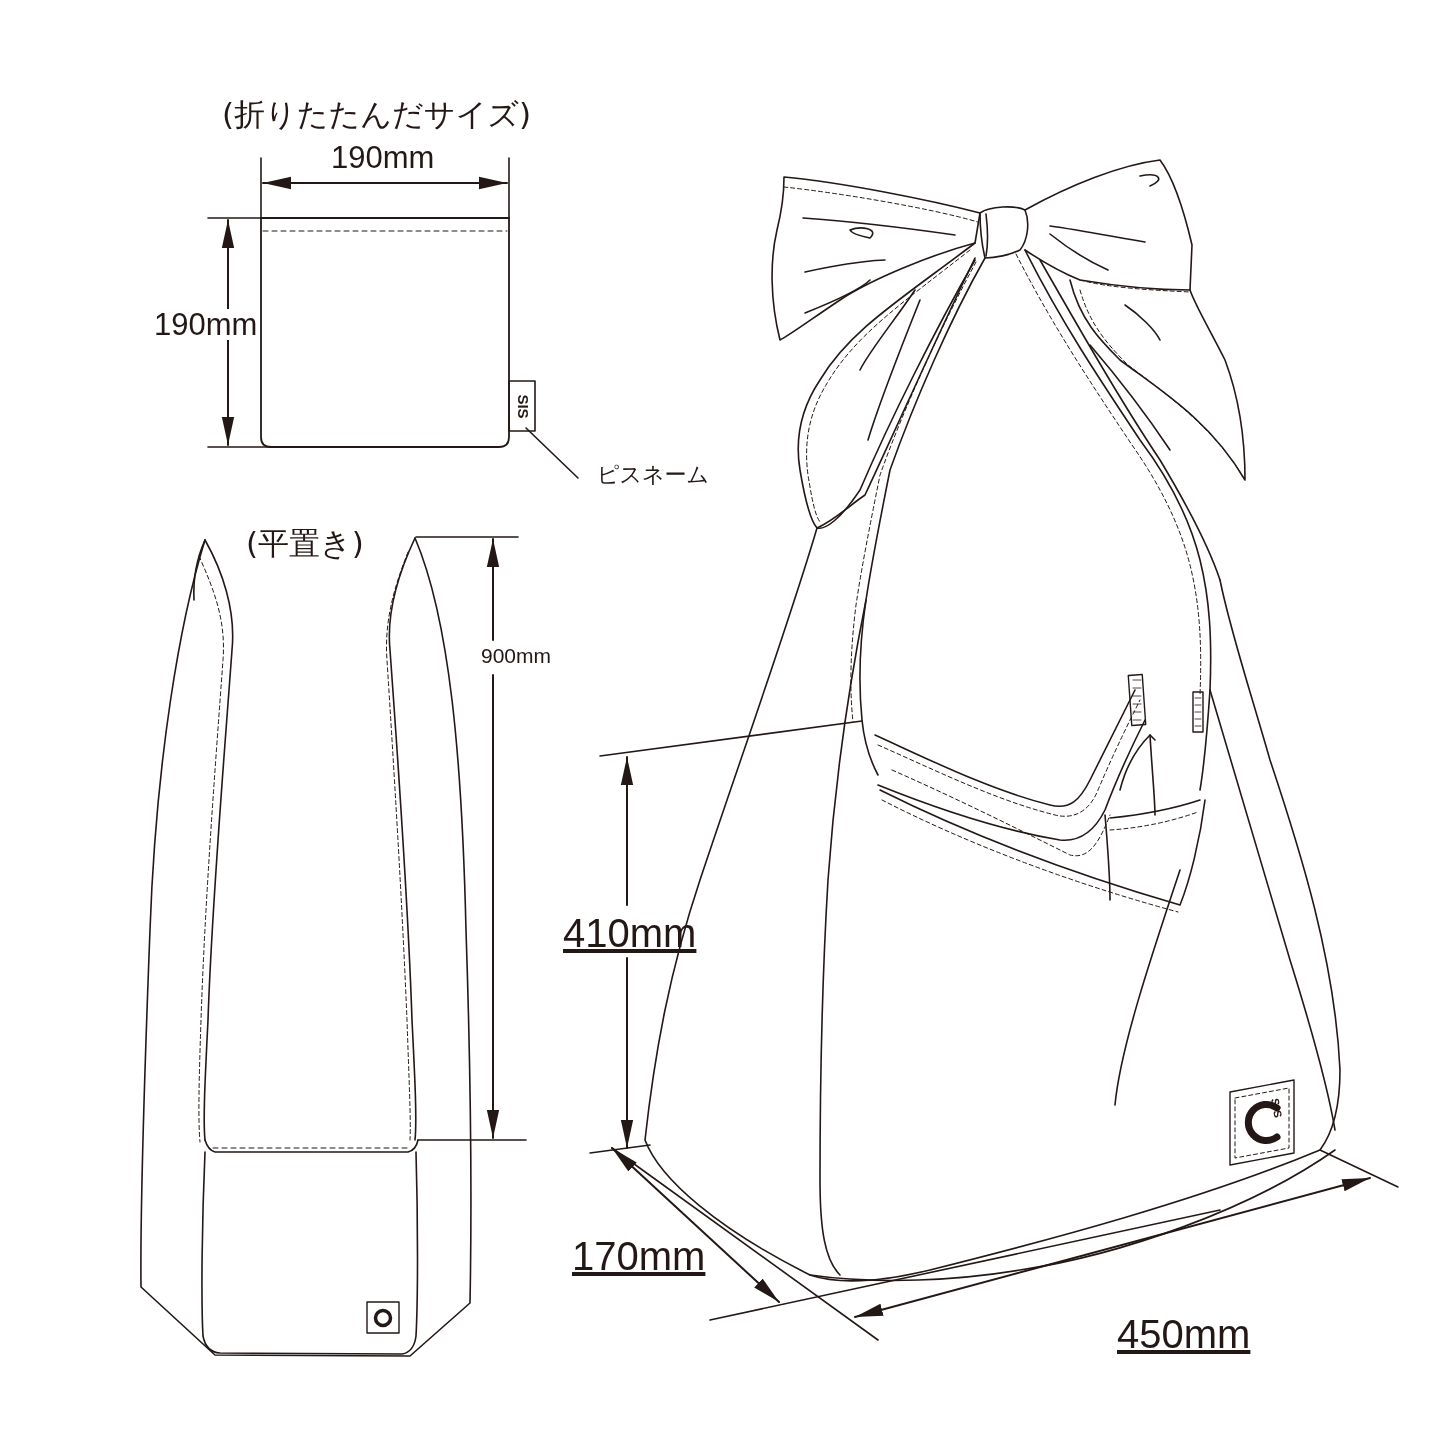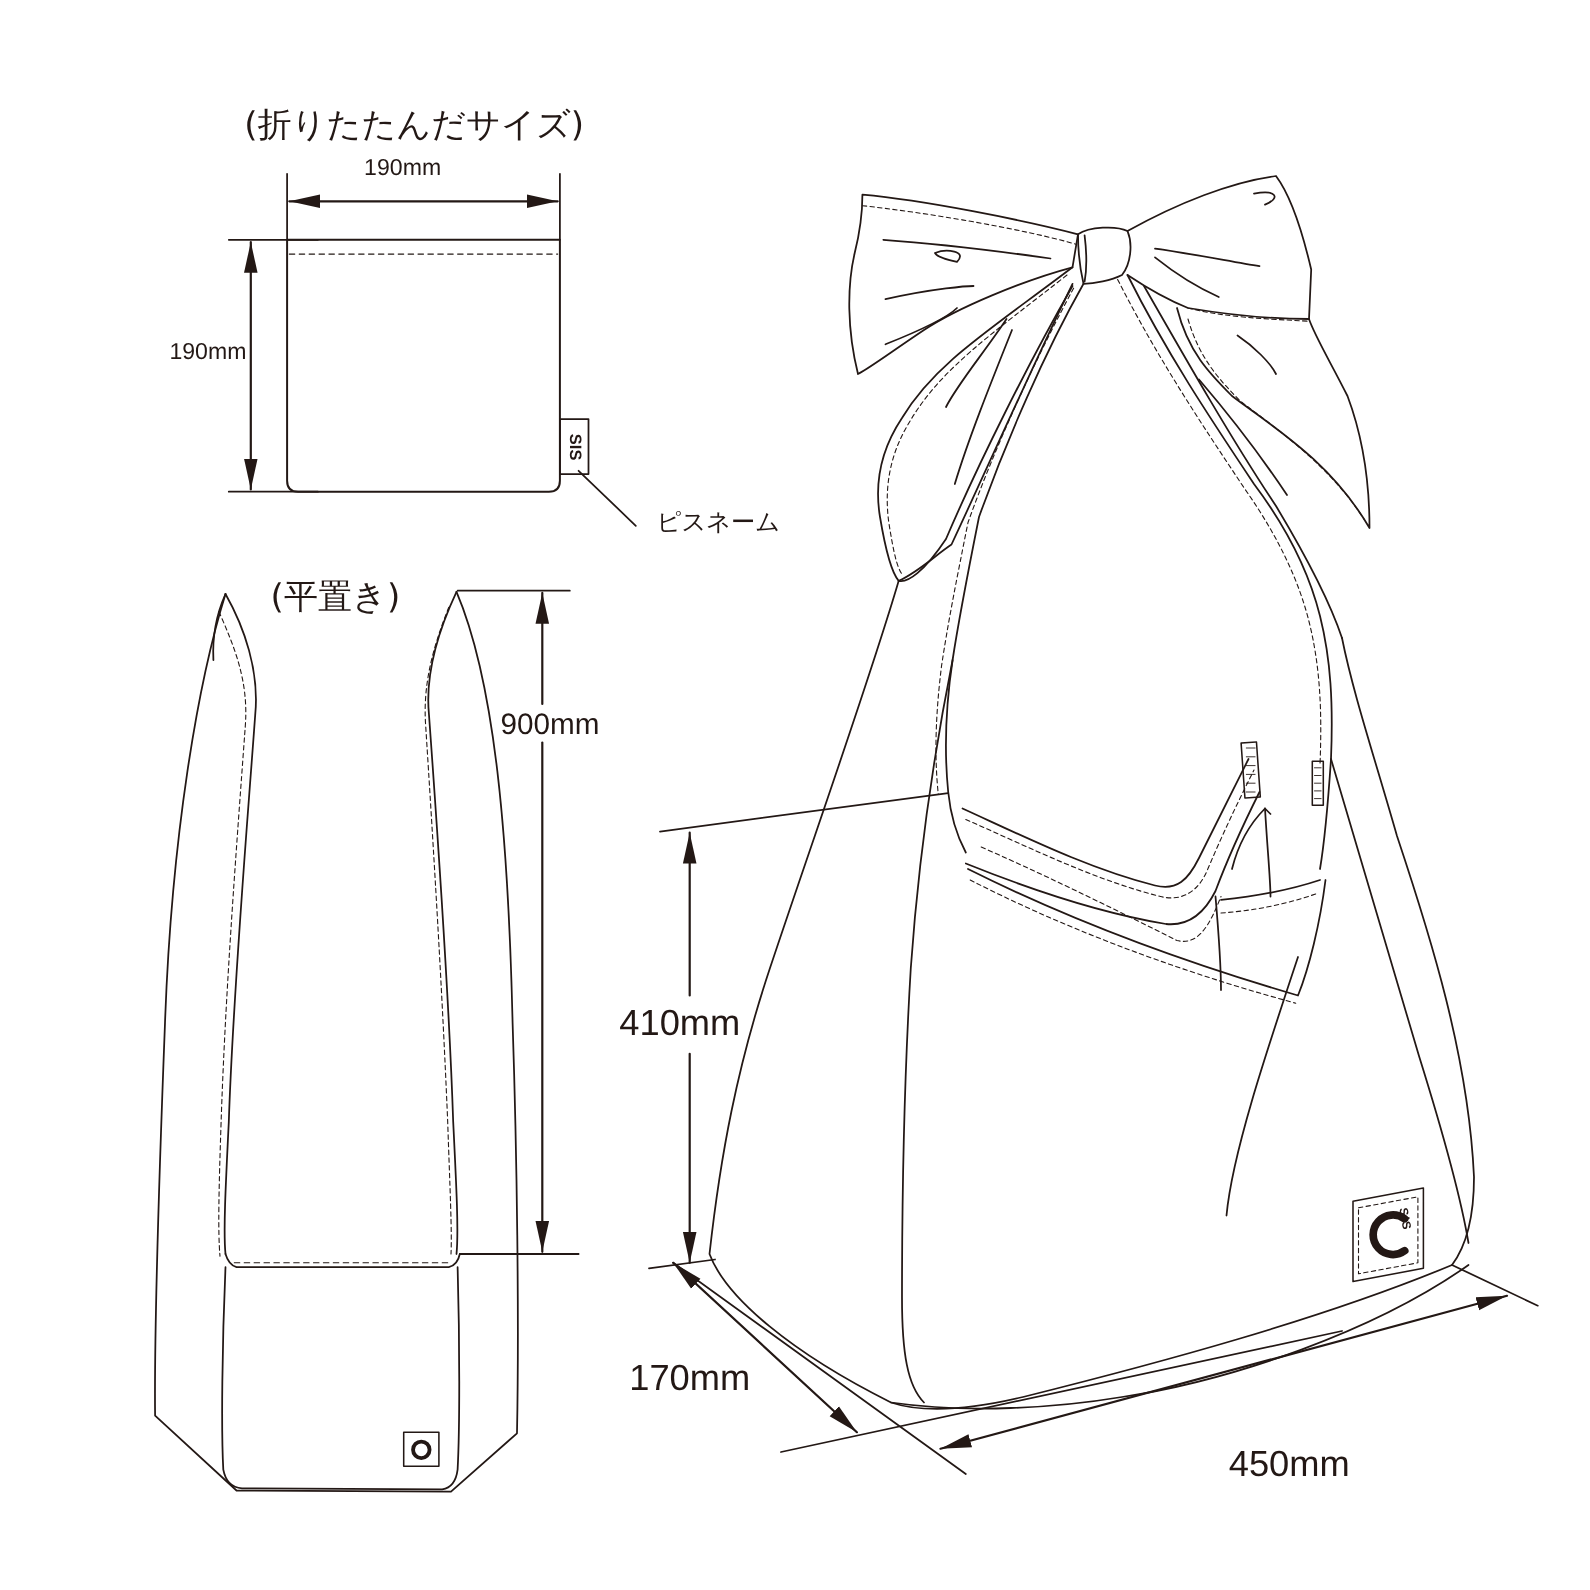--- a/index.html
+++ b/index.html
@@ -1,23 +1,23 @@
 <!DOCTYPE html>
 <html><head>
 <meta charset="utf-8">
 <style>
   html, body { margin: 0; padding: 0; background: #ffffff; }
   body { width: 1445px; height: 1445px; position: relative; overflow: hidden;
          font-family: "Liberation Sans", "DejaVu Sans", sans-serif; color: #231815; }
   svg.canvas { position: absolute; left: 0; top: 0; }
   .lbl { position: absolute; white-space: nowrap; color: #231815; line-height: 1; }
   .lbl-title { font-size: 31px; font-family: "DejaVu Sans", sans-serif; letter-spacing: 0px; text-align: center; }
-  .lbl-dim { font-size: 21px; }
-  .lbl-dim-lg { font-size: 33px; }
-  .lbl-small { font-size: 27px; }
+  .lbl-dim { font-size: 31px; }
+  .lbl-dim-lg { font-size: 40px; text-decoration: underline; }
+  .lbl-small { font-size: 21px; margin-left: 26px; }
   .lbl-note { font-size: 22px; font-family: Liberation Mono, monospace; }
 </style>
 </head>
 <body>
 
 <svg class="canvas" width="1445" height="1445" viewBox="0 0 1445 1445" xmlns="http://www.w3.org/2000/svg">
   <defs>
     <marker id="arr" viewBox="0 0 10 10" refX="10" refY="5" markerWidth="12" markerHeight="12" orient="auto-start-reverse" markerUnits="userSpaceOnUse">
       <path d="M0,1.5 L10,5 L0,8.5 z" fill="#231815"></path>
     </marker>

